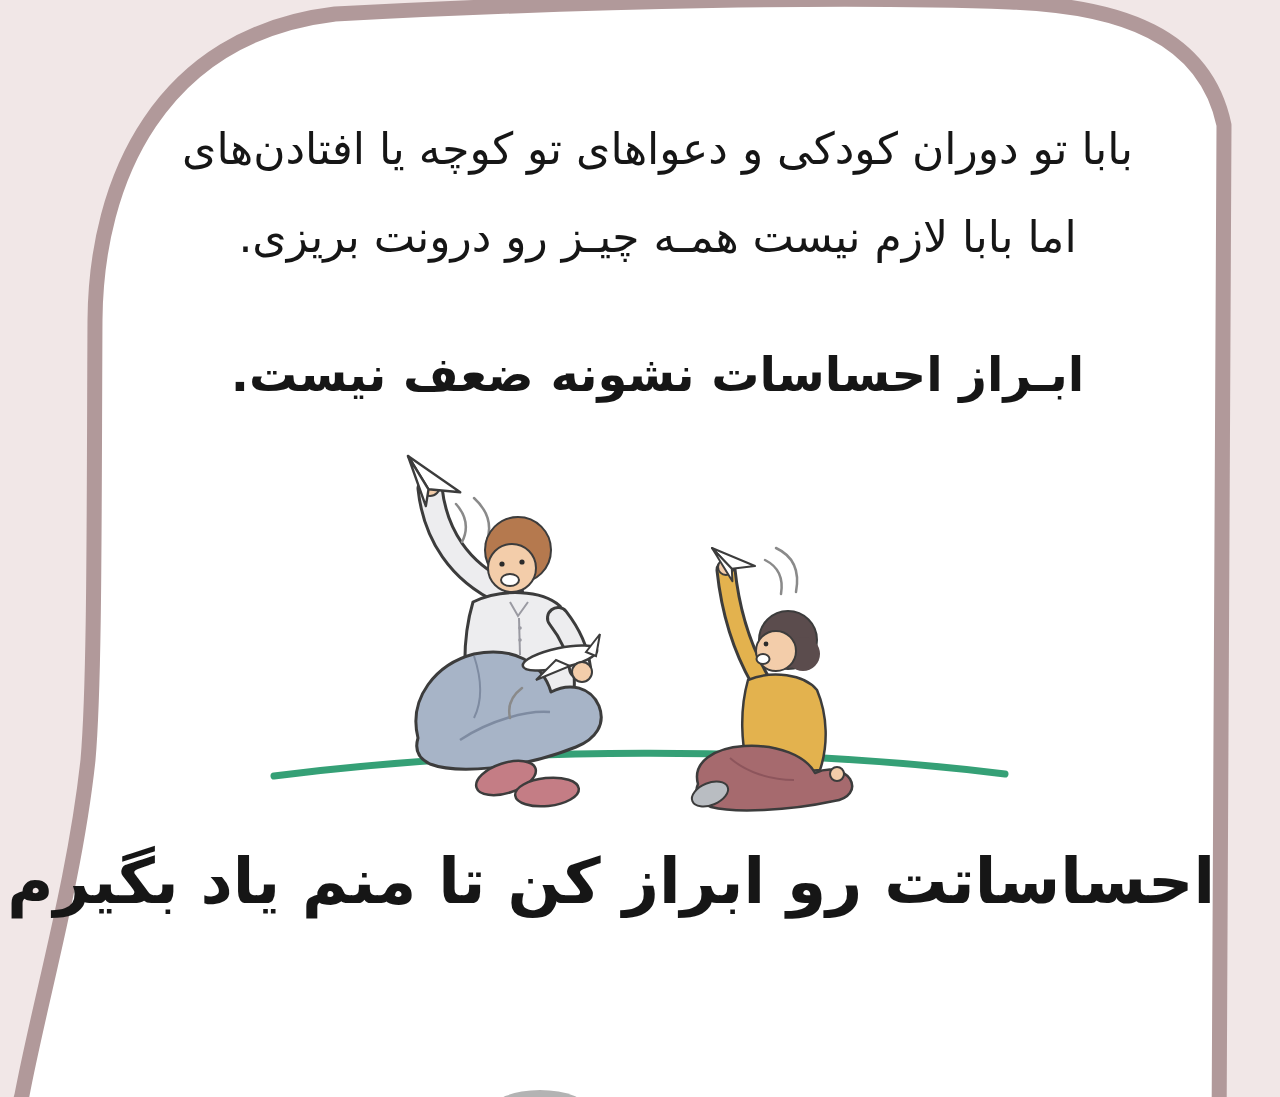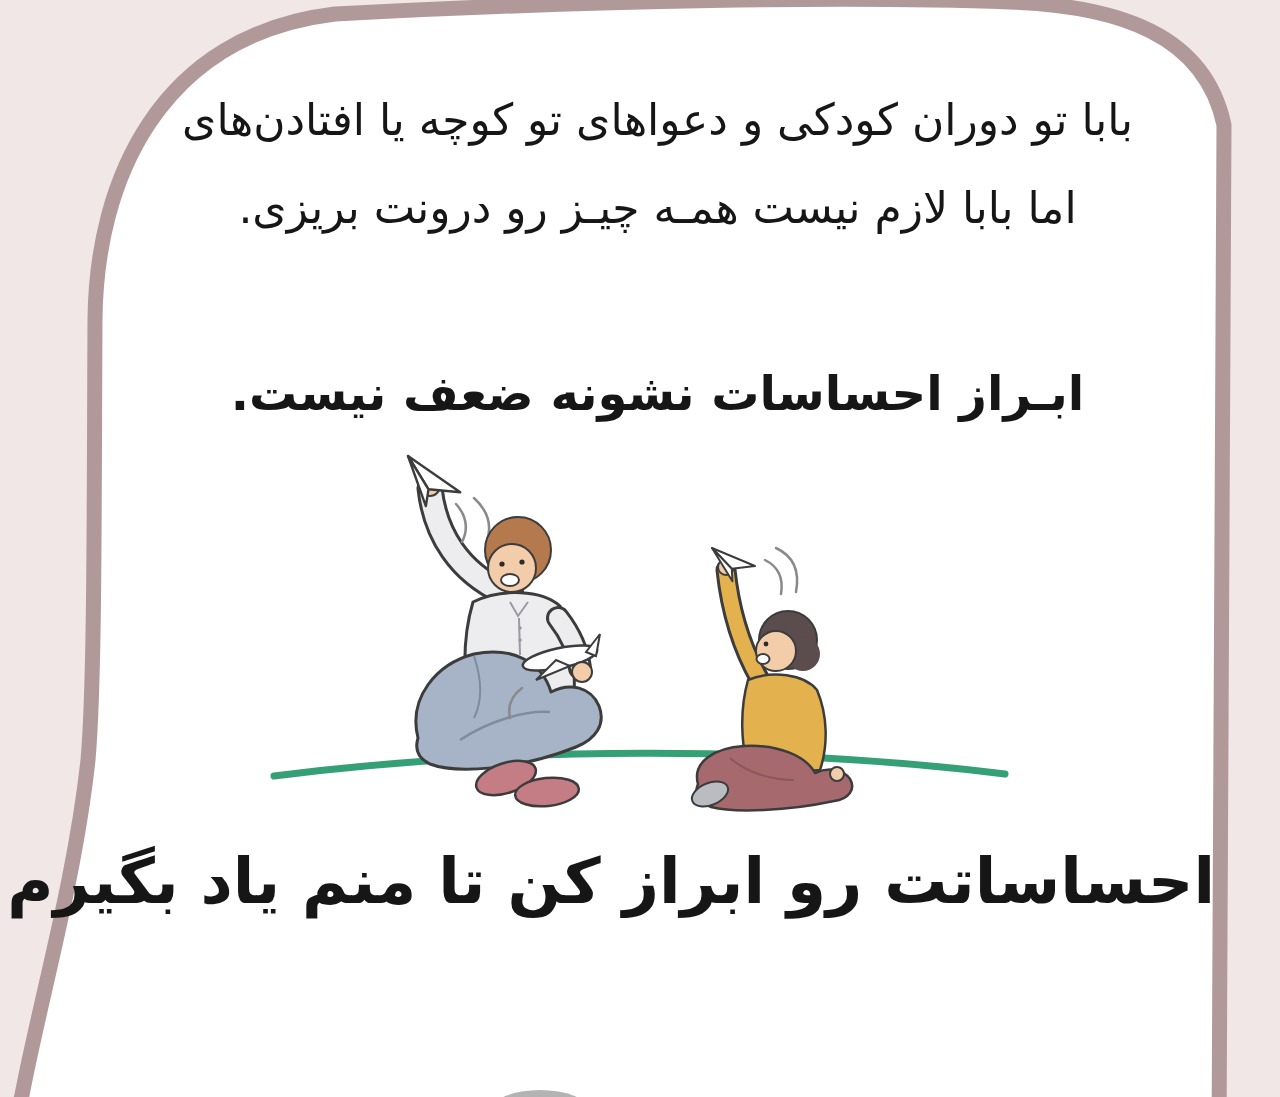--- a/index.html
+++ b/index.html
@@ -8,22 +8,22 @@
     background:#f1e7e7;
     font-family:"DejaVu Sans",sans-serif;
   }
   #scene{position:absolute;left:0;top:0;width:1280px;height:1097px;}
   .txt{
     position:absolute;left:100px;width:1115px;
     direction:rtl;text-align:center;color:#161616;
     font-family:"DejaVu Sans",sans-serif;
     z-index:5;
   }
-  .paragraph{top:76px;font-size:44px;line-height:88px;font-weight:normal;}
-  .headline{top:349px;font-size:48px;line-height:88px;font-weight:bold;}
+  .paragraph{top:105px;font-size:44px;line-height:88px;font-weight:normal;}
+  .headline{top:330px;font-size:48px;line-height:88px;font-weight:bold;}
   .footer{top:834px;font-size:63px;line-height:96px;font-weight:bold;}
   .line{white-space:nowrap;}
 </style>
 </head>
 <body>
 
 <svg id="scene" viewBox="0 0 1280 1097" xmlns="http://www.w3.org/2000/svg">
 
   <rect x="0" y="0" width="1280" height="1097" fill="#f1e7e7"></rect>
 

